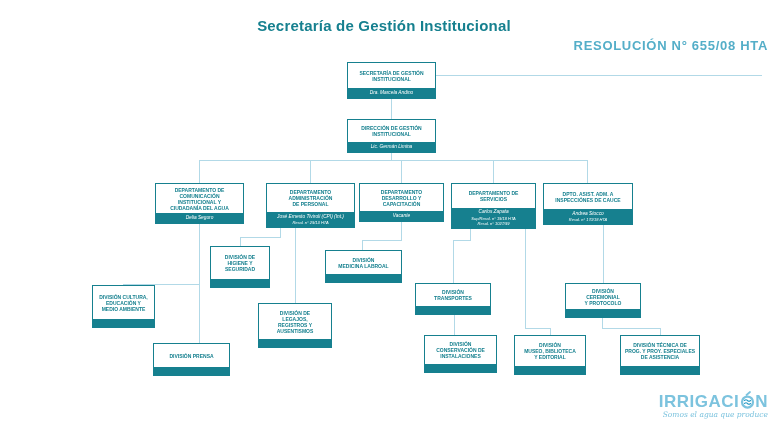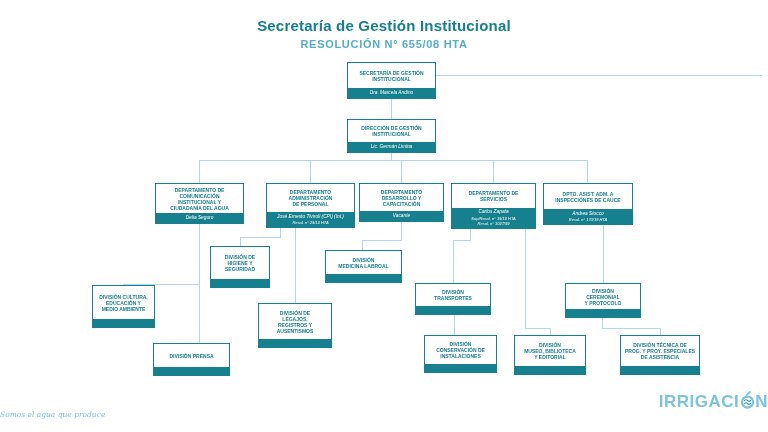--- a/index.html
+++ b/index.html
@@ -3,37 +3,37 @@
 <meta charset="utf-8">
 <style>
   html,body{margin:0;padding:0}
   body{
     width:768px;height:432px;position:relative;overflow:hidden;
     background:#ffffff;font-family:"Liberation Sans",sans-serif;
     --teal:#16808f; --accent:#54aec8; --line:#b2d9e7; --logo:#7cc3de;
   }
   .page-title{position:absolute;top:17px;left:0;width:100%;text-align:center;
     font-size:15px;font-weight:bold;color:var(--teal);letter-spacing:.2px}
-  .page-subtitle{position:absolute;top:38px;left:0;width:100%;text-align:center;
-    font-size:11px;font-weight:bold;color:var(--accent);letter-spacing:.7px}
+  .page-subtitle{position:absolute;top:38px;left:0;width:100%;text-align:right;
+    font-size:13px;font-weight:bold;color:var(--accent);letter-spacing:.7px}
   .hline{position:absolute;height:1px;background:var(--line)}
   .vline{position:absolute;width:1px;background:var(--line)}
   .obox{position:absolute;border:1px solid var(--teal);background:#fff;
     display:flex;flex-direction:column;box-sizing:border-box}
   .btitle{flex:1;display:flex;align-items:center;justify-content:center;
     text-align:center;color:var(--teal);font-weight:bold;font-size:5px;
     line-height:1.2;white-space:pre-line;padding:1px 2px}
   .bband{background:var(--teal);color:#fff;text-align:center;font-style:italic;
     font-size:4.8px;line-height:1.3;padding:1.5px 1px 2px}
   .bband .bdetail{font-size:4px;line-height:1.3}
   .bband.empty{height:8px;padding:0}
   .logo{position:absolute;top:391px;left:0;width:100%;text-align:right;
     color:var(--logo);font-weight:bold;font-size:17px;letter-spacing:.5px}
   .logo svg{vertical-align:-2px;margin:0 .5px}
-  .tagline{position:absolute;top:410px;left:0;width:100%;text-align:left;
+  .tagline{position:absolute;top:410px;left:0;width:100%;text-align:right;
     color:var(--logo);font-style:italic;font-size:7.5px;
     font-family:"DejaVu Serif",serif}
 </style>
 </head>
 <body style="--teal: #16808f; --accent: #54aec8; --line: #b2d9e7; --logo: #7cc3de;">
 
 <div class="page-title">Secretaría de Gestión Institucional</div>
 <div class="page-subtitle">RESOLUCIÓN N° 655/08 HTA</div>
 
 <div class="vline" style="left:391px;top:99px;height:20px"></div>

